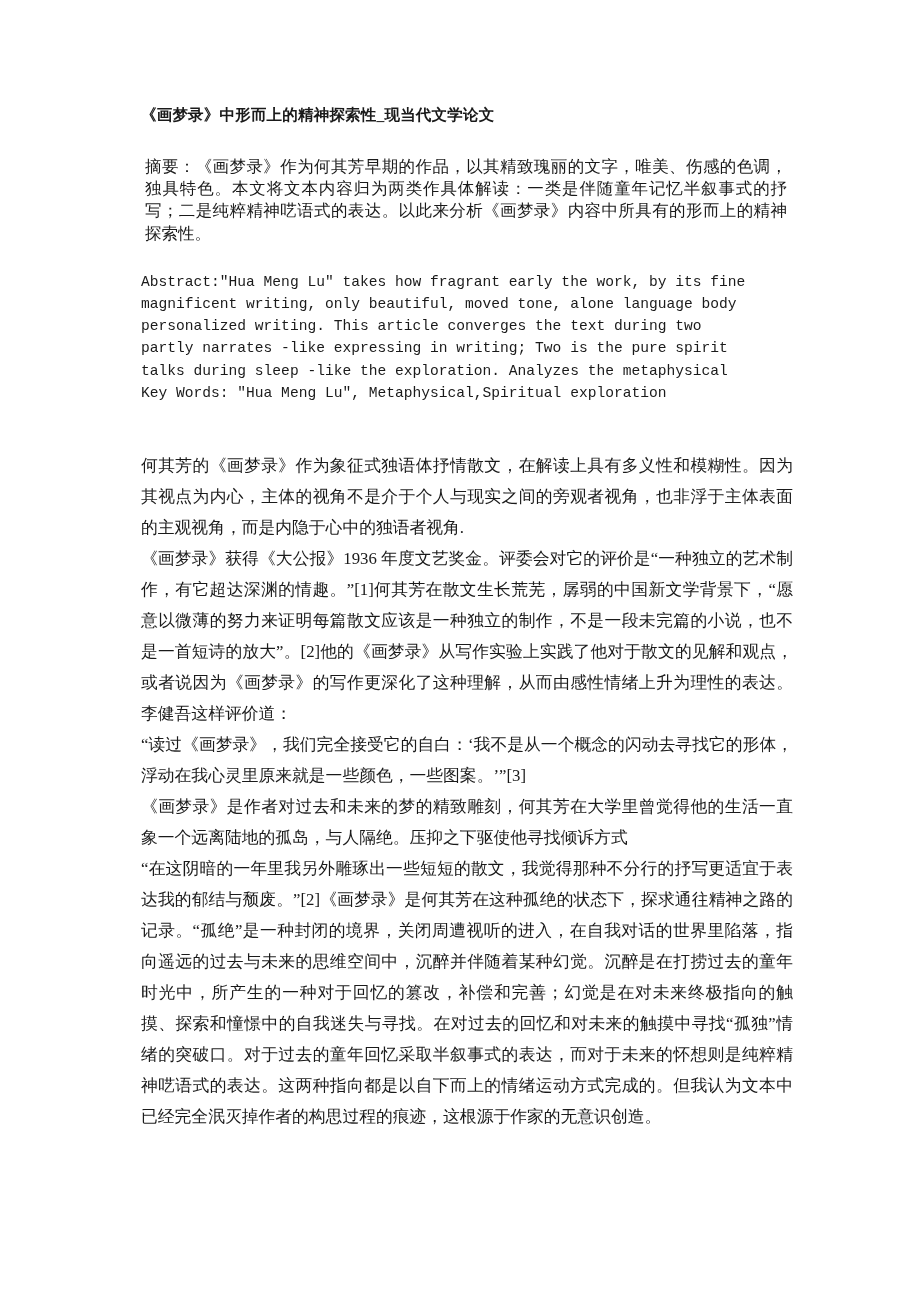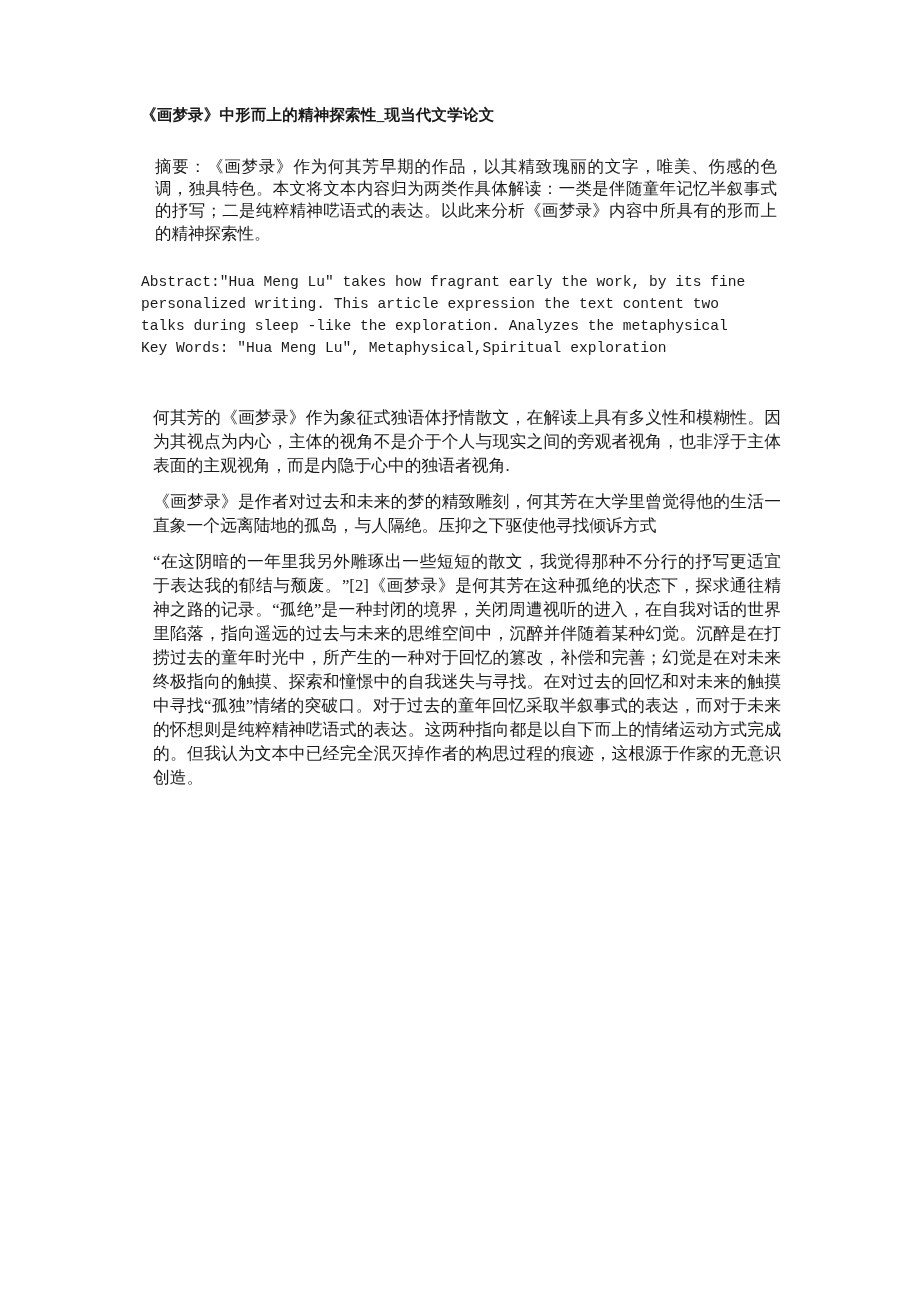--- a/index.html
+++ b/index.html
@@ -43,21 +43,21 @@
   .cn-abstract {
     margin-top: 30px;
   }
   .cn-para {
     font-family: "Liberation Serif", "DejaVu Serif", serif;
     font-size: 16.5px;
     line-height: 22.2px;
     text-align: justify;
     text-justify: inter-ideograph;
     color: #1a1a1a;
-    margin: 14px;
+    margin: 4px;
     word-break: break-all;
   }
   .kw-line {
     white-space: nowrap;
   }
 
   
   .en-abstract {
     margin-top: 26px;
     width: 648px;
@@ -72,48 +72,52 @@
   }
 
   
   .body-block {
     margin-top: 46px;
     width: 652px;
   }
   .body-para {
     font-family: "Liberation Serif", "DejaVu Serif", serif;
     font-size: 16.8px;
-    line-height: 24px;
+    line-height: 31px;
     text-align: justify;
     text-justify: inter-ideograph;
     color: #1a1a1a;
-    margin: 12px;
+    margin: 0;
     word-break: break-all;
     text-indent: 0;
   }
 </style>
 </head>
 <body>
 
 <div class="page">
   <div class="content">
 
     <h1 class="doc-title">《画梦录》中形而上的精神探索性_现当代文学论文</h1>
 
     <div class="cn-abstract">
       <p class="cn-para">摘要：《画梦录》作为何其芳早期的作品，以其精致瑰丽的文字，唯美、伤感的色调，独具特色。本文将文本内容归为两类作具体解读：一类是伴随童年记忆半叙事式的抒写；二是纯粹精神呓语式的表达。以此来分析《画梦录》内容中所具有的形而上的精神探索性。</p>
     </div>
 
     <div class="en-abstract">
       <p class="en-line">Abstract:"Hua Meng Lu" takes how fragrant early the work, by its fine</p>
-      <p class="en-line">personalized writing. This article expression the text content two</p>
+      <p class="en-line">magnificent writing, only beautiful, moved tone, alone language body</p>
+      <p class="en-line">personalized writing. This article converges the text during two</p>
+      <p class="en-line">partly narrates -like expressing in writing; Two is the pure spirit</p>
       <p class="en-line">talks during sleep -like the exploration. Analyzes the metaphysical</p>
       <p class="en-line">Key Words: "Hua Meng Lu", Metaphysical,Spiritual exploration</p>
     </div>
 
     <div class="body-block">
       <p class="body-para">何其芳的《画梦录》作为象征式独语体抒情散文，在解读上具有多义性和模糊性。因为其视点为内心，主体的视角不是介于个人与现实之间的旁观者视角，也非浮于主体表面的主观视角，而是内隐于心中的独语者视角.</p>
+      <p class="body-para">《画梦录》获得《大公报》1936 年度文艺奖金。评委会对它的评价是“一种独立的艺术制作，有它超达深渊的情趣。”[1]何其芳在散文生长荒芜，孱弱的中国新文学背景下，“愿意以微薄的努力来证明每篇散文应该是一种独立的制作，不是一段未完篇的小说，也不是一首短诗的放大”。[2]他的《画梦录》从写作实验上实践了他对于散文的见解和观点，或者说因为《画梦录》的写作更深化了这种理解，从而由感性情绪上升为理性的表达。李健吾这样评价道：</p>
+      <p class="body-para">“读过《画梦录》，我们完全接受它的自白：‘我不是从一个概念的闪动去寻找它的形体，浮动在我心灵里原来就是一些颜色，一些图案。’”[3]</p>
       <p class="body-para">《画梦录》是作者对过去和未来的梦的精致雕刻，何其芳在大学里曾觉得他的生活一直象一个远离陆地的孤岛，与人隔绝。压抑之下驱使他寻找倾诉方式</p>
       <p class="body-para">“在这阴暗的一年里我另外雕琢出一些短短的散文，我觉得那种不分行的抒写更适宜于表达我的郁结与颓废。”[2]《画梦录》是何其芳在这种孤绝的状态下，探求通往精神之路的记录。“孤绝”是一种封闭的境界，关闭周遭视听的进入，在自我对话的世界里陷落，指向遥远的过去与未来的思维空间中，沉醉并伴随着某种幻觉。沉醉是在打捞过去的童年时光中，所产生的一种对于回忆的篡改，补偿和完善；幻觉是在对未来终极指向的触摸、探索和憧憬中的自我迷失与寻找。在对过去的回忆和对未来的触摸中寻找“孤独”情绪的突破口。对于过去的童年回忆采取半叙事式的表达，而对于未来的怀想则是纯粹精神呓语式的表达。这两种指向都是以自下而上的情绪运动方式完成的。但我认为文本中已经完全泯灭掉作者的构思过程的痕迹，这根源于作家的无意识创造。</p>
     </div>
 
   </div>
 </div>
 
 </body></html>

